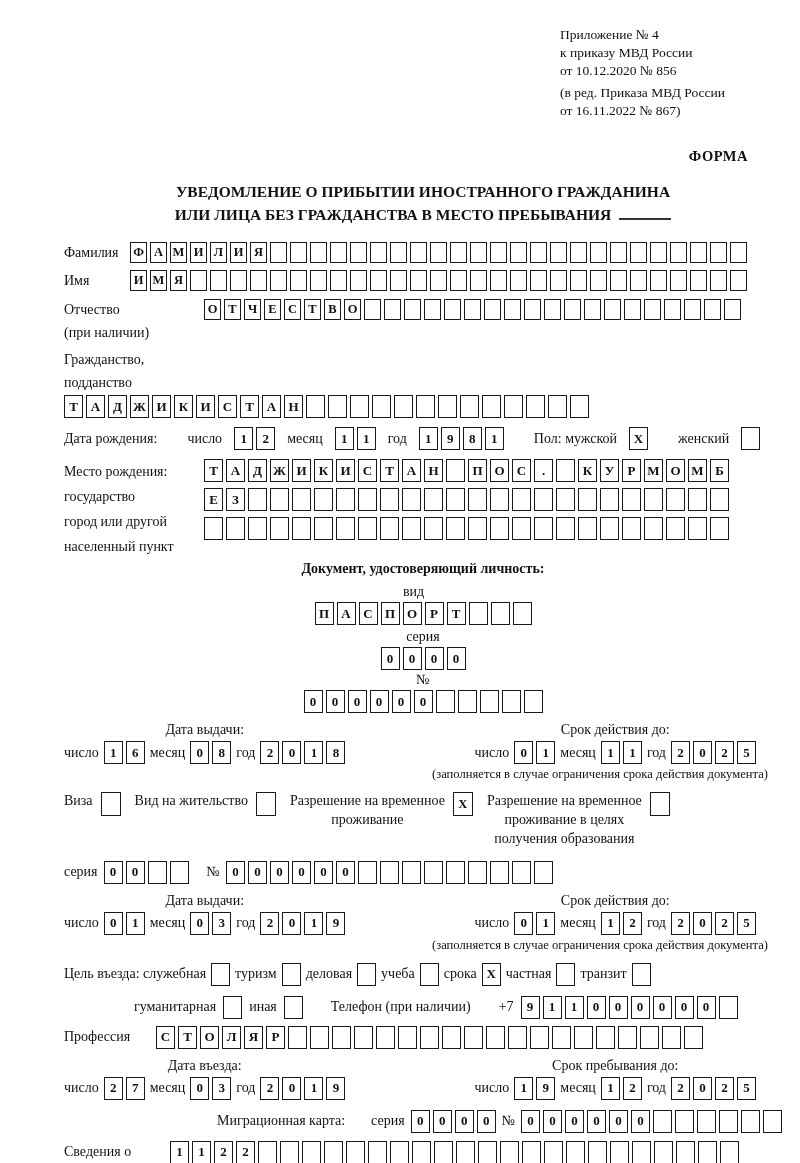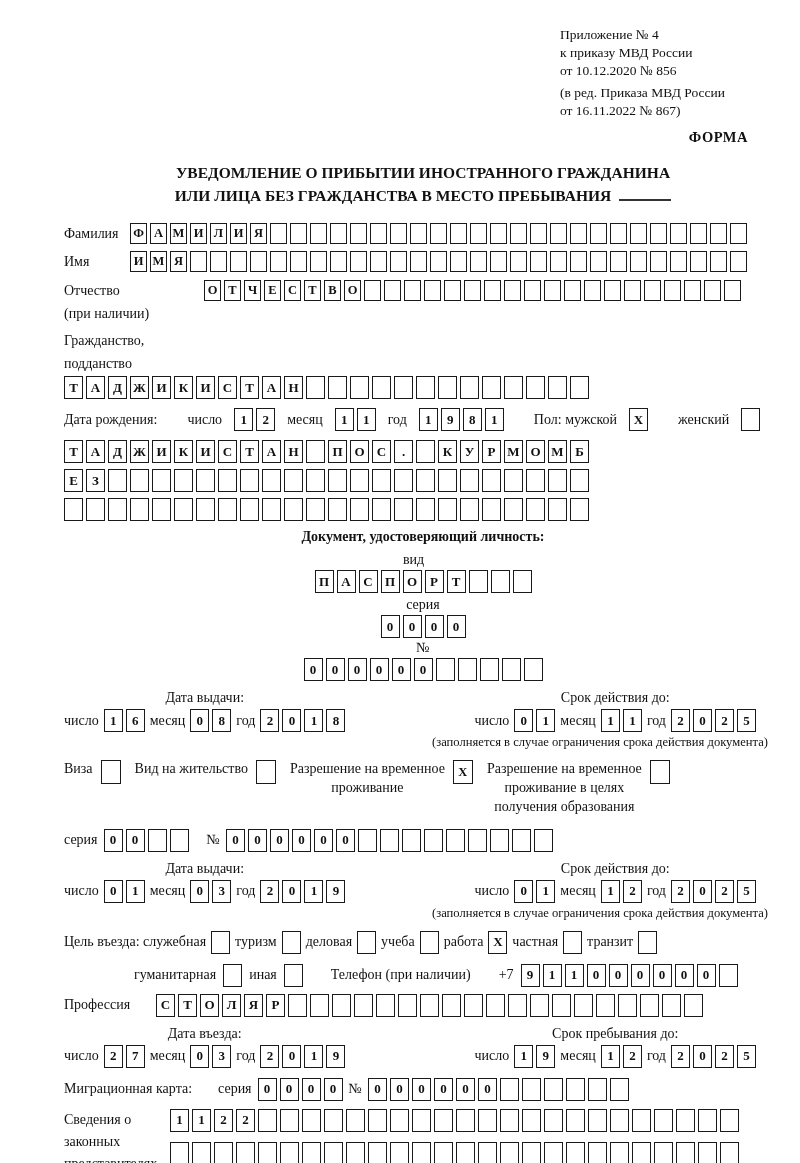--- a/index.html
+++ b/index.html
@@ -6,21 +6,21 @@
   body {
     width:800px; height:1163px; overflow:hidden; background:#ffffff;
     font-family:"Liberation Serif","DejaVu Serif",serif;
     color:#111; font-size:14px;
   }
   .page { padding:26px 18px 0 64px; }
 
   
   .hdr-block { width:200px; margin-left:auto; margin-right:22px; line-height:1.32; font-size:13.5px; }
   .hdr-ed { margin-top:5px; }
-  .forma { text-align:right; margin-right:34px; margin-top:9px; font-weight:bold; font-size:14.5px; letter-spacing:.5px; }
+  .forma { text-align:right; margin-right:34px; margin-top:28px; font-weight:bold; font-size:14.5px; letter-spacing:.5px; }
 
   
   .title { text-align:center; font-weight:bold; font-size:15.5px; margin-top:16px; line-height:1.45; }
   .blank { display:inline-block; width:52px; border-bottom:2px solid #333; height:12px; margin-left:8px; }
   .sec-head { font-weight:bold; font-size:14.6px; margin-top:22px; }
 
   
   .cells { display:inline-flex; gap:3px; vertical-align:middle; }
   .cell {
     width:15px; height:19px; flex:none; border:1.5px solid #1a1a1a;
@@ -239,20 +239,26 @@
         <span class="cell">X</span>
       </span>
     <span class="gap6"></span>
     <span>женский</span>
     <span class="cells lg">
         <span class="cell"></span>
       </span>
   </div>
 
   <div class="row top" style="margin-top:9px;">
+    <span class="lblcol" style="width:140px; line-height:25px;">
+      <div>Место рождения:</div>
+      <div>государство</div>
+      <div>город или другой</div>
+      <div>населенный пункт</div>
+    </span>
     <span class="stripcol">
       <span class="cells lg">
           <span class="cell">Т</span>
           <span class="cell">А</span>
           <span class="cell">Д</span>
           <span class="cell">Ж</span>
           <span class="cell">И</span>
           <span class="cell">К</span>
           <span class="cell">И</span>
           <span class="cell">С</span>
@@ -534,21 +540,21 @@
         <span class="cell"></span>
       </span>
     <span>деловая</span>
     <span class="cells lg">
         <span class="cell"></span>
       </span>
     <span>учеба</span>
     <span class="cells lg">
         <span class="cell"></span>
       </span>
-    <span>работа</span>
+    <span>срока</span>
     <span class="cells lg">
         <span class="cell">X</span>
       </span>
     <span>частная</span>
     <span class="cells lg">
         <span class="cell"></span>
       </span>
     <span>транзит</span>
     <span class="cells lg">
         <span class="cell"></span>
@@ -655,21 +661,21 @@
               <span class="cell">2</span>
               <span class="cell">0</span>
               <span class="cell">2</span>
               <span class="cell">5</span>
             </span>
         </div>
       </div>
     </div>
   </div>
 
-  <div class="row" style="gap:6px; margin-top:10px;">
+  <div class="row" style="gap:6px; margin-top:10px;justify-content:flex-end;">
     <span>Миграционная карта:</span>
     <span class="gap14"></span>
     <span>серия</span>
     <span class="cells lg">
         <span class="cell">0</span>
         <span class="cell">0</span>
         <span class="cell">0</span>
         <span class="cell">0</span>
       </span>
     <span>№</span>

